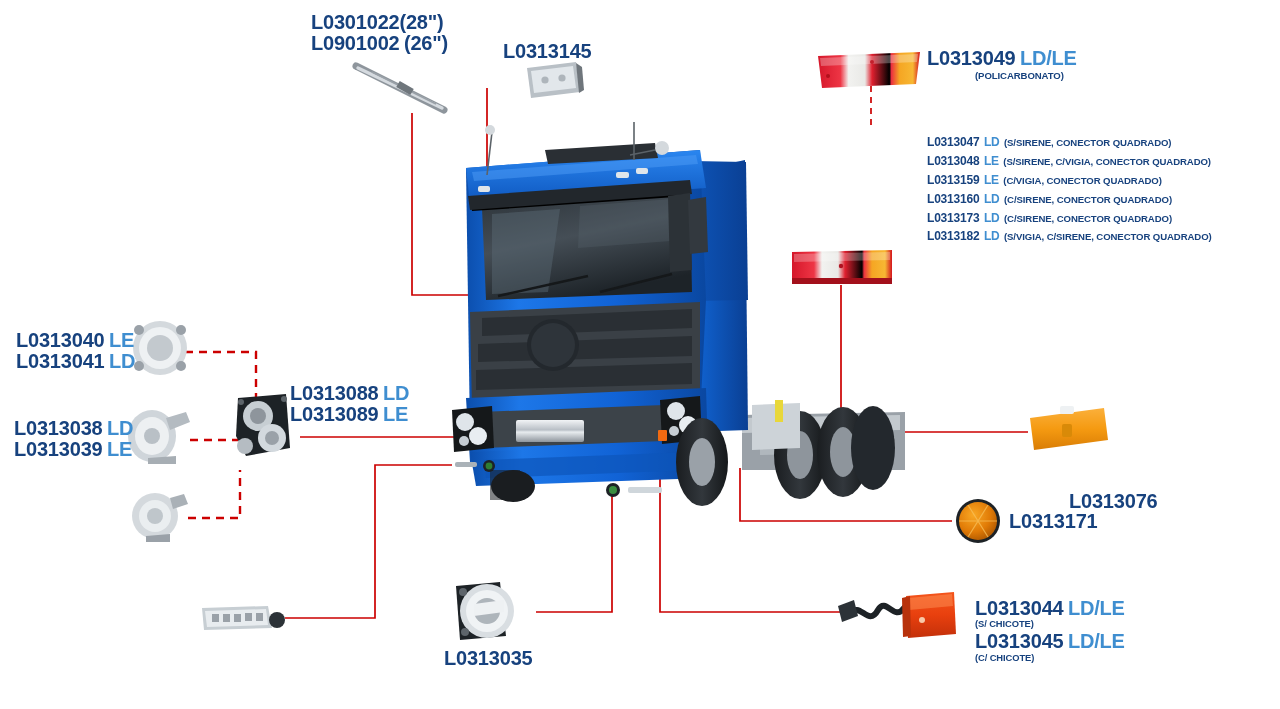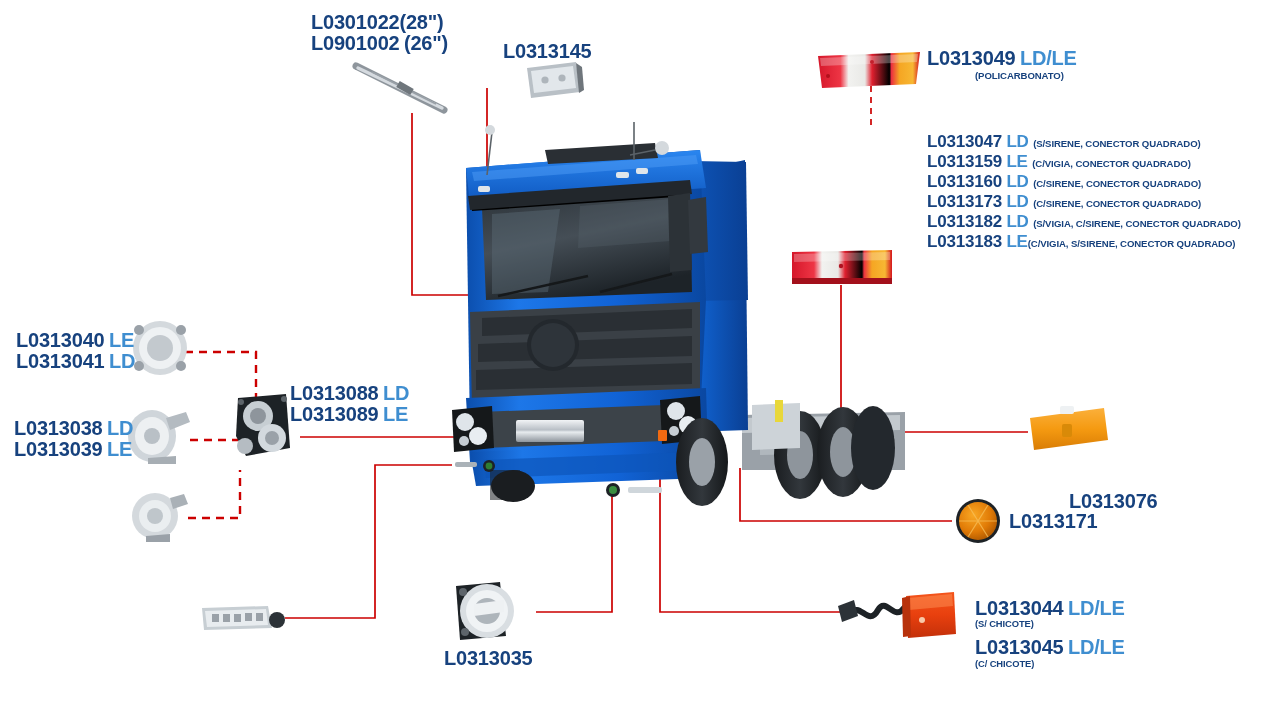--- a/index.html
+++ b/index.html
@@ -5,21 +5,21 @@
   html,body{margin:0;padding:0;background:#fff;}
   body{width:1280px;height:709px;overflow:hidden;
        font-family:"Liberation Sans","DejaVu Sans",sans-serif;}
   #stage{position:relative;width:1280px;height:709px;background:#fff;}
   #art{position:absolute;left:0;top:0;width:1280px;height:709px;}
   .lbl{position:absolute;white-space:nowrap;line-height:1.06;}
   .pn{font-weight:bold;color:#17427e;letter-spacing:-.2px;}
   .sf{font-weight:bold;color:#3f8ed0;letter-spacing:-.2px;}
   .note{font-weight:bold;color:#17427e;letter-spacing:-.1px;}
   .r18 .pn,.r18 .sf{font-size:20px;}
-  .r15 .pn,.r15 .sf{font-size:17px;}
+  .r15 .pn,.r15 .sf{font-size:12px;}
   .sz{font-size:10.5px;}
   .desc{font-size:9.6px;}
   .nt2{font-size:9.4px;}
   .ln{line-height:1.18;}
 </style>
 </head>
 <body>
 
 <div id="stage">
 
@@ -340,25 +340,25 @@
   <span class="pn">L0313145</span>
 </div>
 
 <div class="lbl r18" style="left:927px;top:48px;">
   <div><span class="pn">L0313049</span> <span class="sf">LD/LE</span></div>
   <div class="note desc" style="margin-top:2px;padding-left:48px;">(POLICARBONATO)</div>
 </div>
 
 <div class="lbl r15 ln" style="left:927px;top:132px;">
   <div><span class="pn">L0313047</span> <span class="sf">LD</span> <span class="note desc">(S/SIRENE, CONECTOR QUADRADO)</span></div>
+  <div><span class="pn">L0313048</span> <span class="sf">LE</span> <span class="note desc">(S/SIRENE, C/VIGIA, CONECTOR QUADRADO)</span></div>
   <div><span class="pn">L0313159</span> <span class="sf">LE</span> <span class="note desc">(C/VIGIA, CONECTOR QUADRADO)</span></div>
   <div><span class="pn">L0313160</span> <span class="sf">LD</span> <span class="note desc">(C/SIRENE, CONECTOR QUADRADO)</span></div>
   <div><span class="pn">L0313173</span> <span class="sf">LD</span> <span class="note desc">(C/SIRENE, CONECTOR QUADRADO)</span></div>
   <div><span class="pn">L0313182</span> <span class="sf">LD</span> <span class="note desc">(S/VIGIA, C/SIRENE, CONECTOR QUADRADO)</span></div>
-  <div><span class="pn">L0313183</span> <span class="sf">LE</span><span class="note desc">(C/VIGIA, S/SIRENE, CONECTOR QUADRADO)</span></div>
 </div>
 
 <div class="lbl r18" style="left:16px;top:330px;">
   <div><span class="pn">L0313040</span> <span class="sf">LE</span></div>
   <div><span class="pn">L0313041</span> <span class="sf">LD</span></div>
 </div>
 
 <div class="lbl r18" style="left:14px;top:418px;">
   <div><span class="pn">L0313038</span> <span class="sf">LD</span></div>
   <div><span class="pn">L0313039</span> <span class="sf">LE</span></div>
@@ -379,17 +379,17 @@
 </div>
 
 
 <div class="lbl r18" style="left:444px;top:648px;">
   <span class="pn">L0313035</span>
 </div>
 
 <div class="lbl r18" style="left:975px;top:598px;">
   <div><span class="pn">L0313044</span> <span class="sf">LD/LE</span></div>
   <div class="note nt2" style="margin-top:0;">(S/ CHICOTE)</div>
-  <div style="margin-top:8px;"><span class="pn">L0313045</span> <span class="sf">LD/LE</span></div>
+  <div style="margin-top:2px;"><span class="pn">L0313045</span> <span class="sf">LD/LE</span></div>
   <div class="note nt2" style="margin-top:1px;">(C/ CHICOTE)</div>
 </div>
 
 </div>
 
 </body></html>

